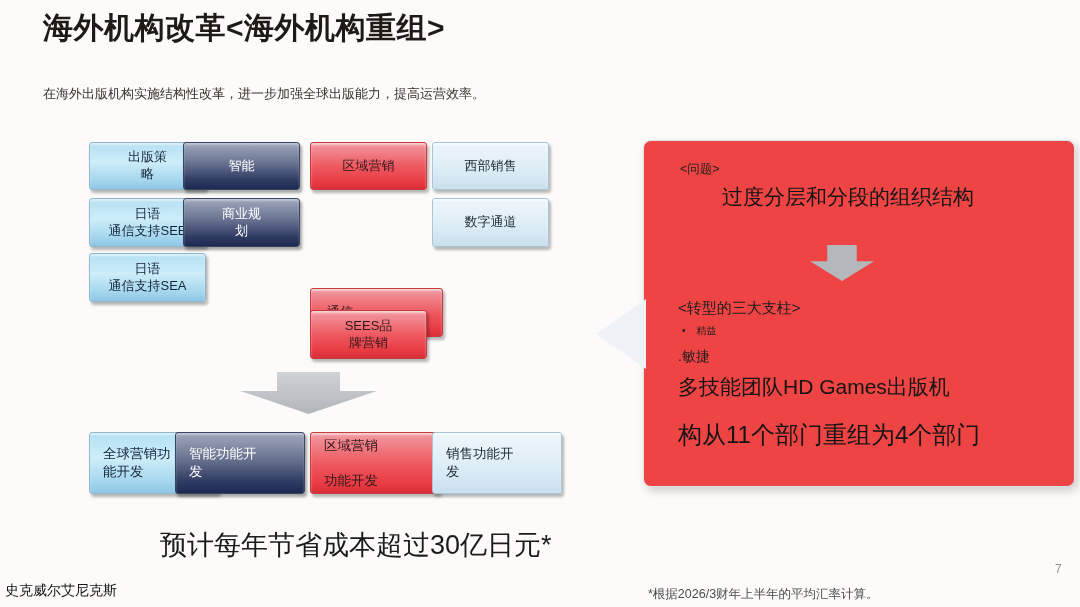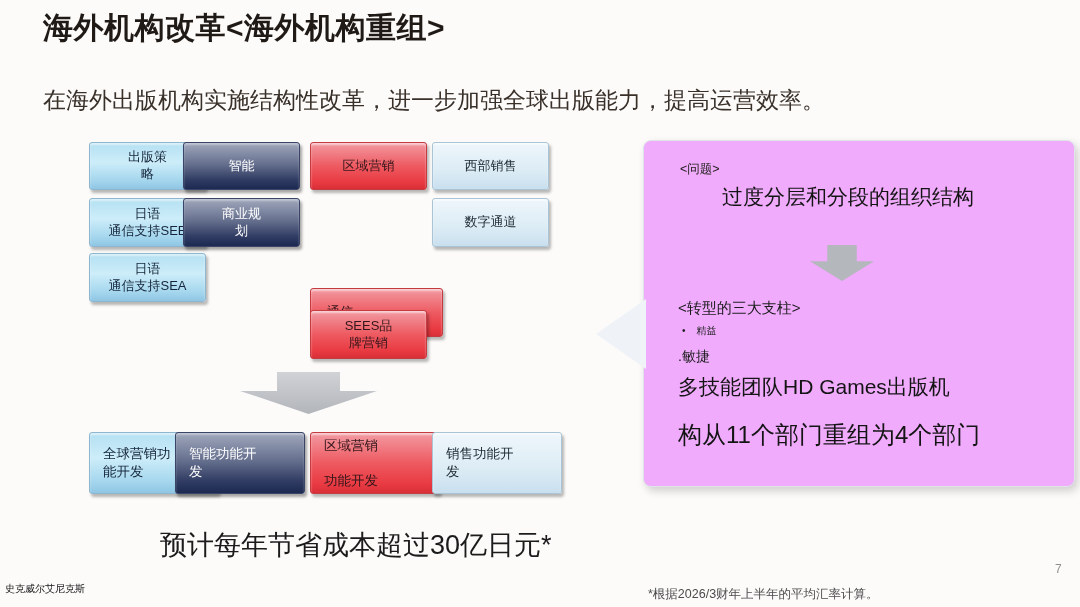--- a/index.html
+++ b/index.html
@@ -11,21 +11,21 @@
     font-family:"Liberation Sans","DejaVu Sans",sans-serif;
     color:#221d1a;
     padding-left:33px;
   }
   .title{
     position:absolute;left:43px;top:8px;
     font-size:30px;font-weight:600;letter-spacing:.5px;color:#201a16;
   }
   .subtitle{
     position:absolute;left:43px;top:85px;
-    font-size:23px;font-weight:400;color:#383029;
+    font-size:13px;font-weight:400;color:#383029;
   }
   
   .box{
     position:absolute;width:115px;
     display:flex;align-items:center;justify-content:center;
     text-align:center;white-space:pre-line;
     font-size:13px;line-height:1.3;font-weight:500;
     border-radius:3px;
     box-shadow:2px 3px 3px rgba(0,0,0,.28), inset 0 2px 2px rgba(255,255,255,.55);
   }
@@ -52,41 +52,41 @@
   .block-arrow{
     position:absolute;
     background:linear-gradient(180deg,#d0d2d6 0%,#b2b5ba 100%);
     clip-path:polygon(27% 0,73% 0,73% 45%,100% 45%,50% 100%,0 45%,27% 45%);
   }
   .arrow-main{left:240px;top:372px;width:137px;height:42px;}
   .arrow-callout{left:166px;top:104px;width:64px;height:36px;background:#b4b7bc;}
   
   .callout{
     position:absolute;left:643px;top:140px;width:430px;height:345px;
-    background:#f0abfc;border:1px solid #dfe4ea;border-radius:8px;
+    background:#ef4444;border:1px solid #dfe4ea;border-radius:8px;
     box-shadow:3px 4px 8px rgba(0,0,0,.18);
   }
   .callout-tail{
     position:absolute;left:-48px;top:158px;width:50px;height:70px;
     background:#eff3f8;
     clip-path:polygon(100% 0,0 50%,100% 100%);
   }
   .c-problem-tag{position:absolute;left:36px;top:20px;font-size:12.5px;color:#23201d;}
   .c-problem{position:absolute;left:34px;top:42px;font-size:21px;color:#141414;margin-left:44px;}
   .c-pillars-tag{position:absolute;left:34px;top:158px;font-size:15px;color:#1c1c1c;}
   .c-pillar1{position:absolute;left:38px;top:183px;font-size:10px;white-space:pre;color:#1c1c1c;}
   .c-pillar2{position:absolute;left:34px;top:207px;font-size:14px;color:#1c1c1c;}
   .c-line1{position:absolute;left:34px;top:232px;font-size:21px;color:#141414;}
   .c-line2{position:absolute;left:34px;top:278px;font-size:24px;color:#141414;}
   
   .savings{
     position:absolute;left:160px;top:527px;
     font-size:27px;font-weight:500;color:#1b1b1b;
   }
-  .footer-company{position:absolute;left:5px;top:582px;font-size:10px;font-weight:500;color:#141414;}
+  .footer-company{position:absolute;left:5px;top:582px;font-size:14px;font-weight:500;color:#141414;}
   .footnote{position:absolute;left:648px;top:586px;font-size:12.5px;color:#4c4c4c;}
   .page-number{position:absolute;left:1055px;top:562px;font-size:12px;color:#909090;}
 </style>
 </head>
 <body>
 
 <div class="slide">
 
   <div class="title">海外机构改革&lt;海外机构重组&gt;</div>
   <div class="subtitle">在海外出版机构实施结构性改革，进一步加强全球出版能力，提高运营效率。</div>

